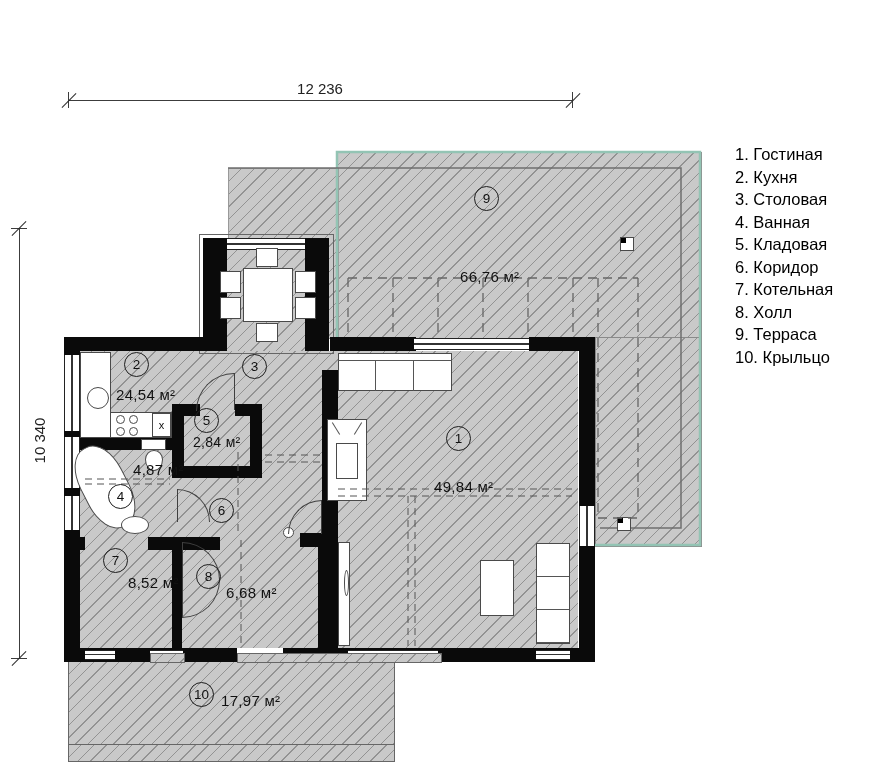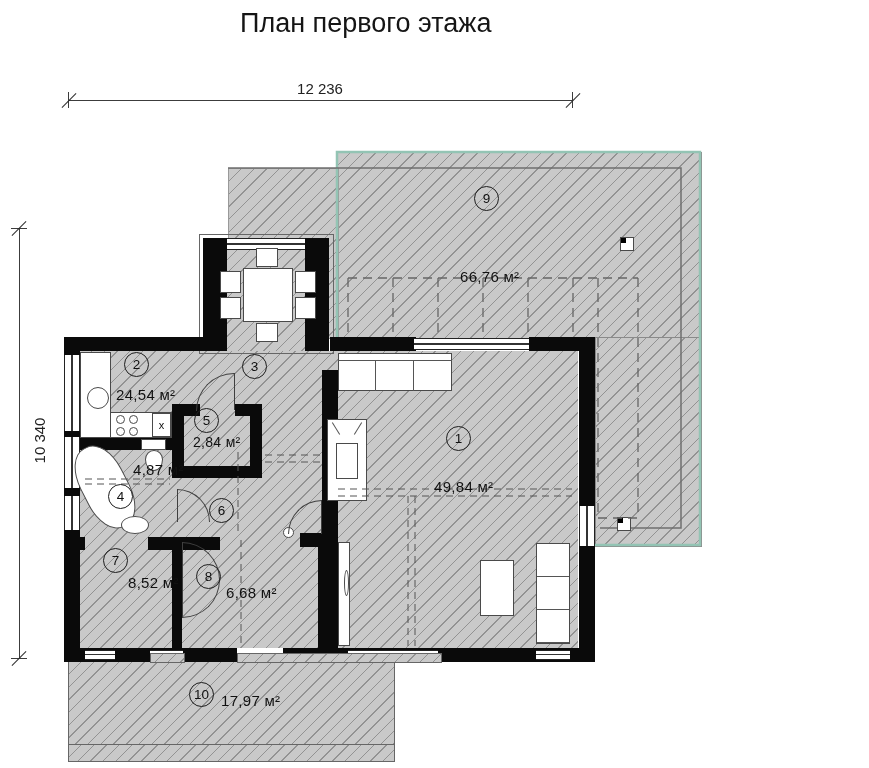--- a/index.html
+++ b/index.html
@@ -29,36 +29,47 @@
   .stairs{position:absolute;left:282px;top:540px;width:34px;height:108px;border:1px solid #222;box-sizing:border-box;
           background-color:#fff;background-image:repeating-linear-gradient(to bottom,#fff 0 9.8px,#333 9.8px 10.8px)}
   .stepnum{position:absolute;right:2px;font-size:6px;color:#333}
   svg{position:absolute;left:0;top:0}
 </style>
 </head>
 <body>
 
 <div class="plan">
 
-  <div class="title">План первого этажа</div>
 
   <div class="hline" style="left:68px;top:100px;width:504px"></div>
   <div class="vline" style="left:68px;top:92px;height:16px"></div>
   <div class="vline" style="left:572px;top:92px;height:16px"></div>
   <div class="tick" style="left:59px;top:100px"></div>
   <div class="tick" style="left:563px;top:100px"></div>
   <div class="dimlab" style="left:270px;top:80px;width:100px;text-align:center">12 236</div>
 
   <div class="vline" style="left:19px;top:228px;height:430px"></div>
   <div class="hline" style="left:11px;top:228px;width:16px"></div>
   <div class="hline" style="left:11px;top:658px;width:16px"></div>
   <div class="tick" style="left:9px;top:228px"></div>
   <div class="tick" style="left:9px;top:658px"></div>
   <div class="dimlab" style="left:4px;top:432px;width:70px;text-align:center;transform:rotate(-90deg)">10 340</div>
 
+  <div class="legend">
+    <div>1. Гостиная</div>
+    <div>2. Кухня</div>
+    <div>3. Столовая</div>
+    <div>4. Ванная</div>
+    <div>5. Кладовая</div>
+    <div>6. Коридор</div>
+    <div>7. Котельная</div>
+    <div>8. Холл</div>
+    <div>9. Терраса</div>
+    <div>10. Крыльцо</div>
+  </div>
 
   <div class="hatch" style="left:337px;top:152px;width:363px;height:185px;border:1px solid #8a8a8a;z-index:0"></div>
   <div class="hatch" style="left:595px;top:337px;width:105px;height:208px;border:1px solid #8a8a8a;z-index:0"></div>
   <div class="hatch" style="left:228px;top:168px;width:109px;height:169px;border:1px solid #999;z-index:0"></div>
   <div class="hatch" style="left:68px;top:662px;width:325px;height:82px;border-left:1px solid #666;border-right:1px solid #666;z-index:0"></div>
   <div class="hatch" style="left:68px;top:744px;width:325px;height:16px;border:1px solid #666;z-index:0"></div>
 
   <svg width="869" height="768" style="z-index:1">
     <polygon points="337,152 700,152 700,545 590,545 590,345 337,345" fill="none" stroke="#93c4b4" stroke-width="2.5"></polygon>
     <path d="M228,168 H681 V528 H600" fill="none" stroke="#6f6f6f" stroke-width="1.5"></path>

